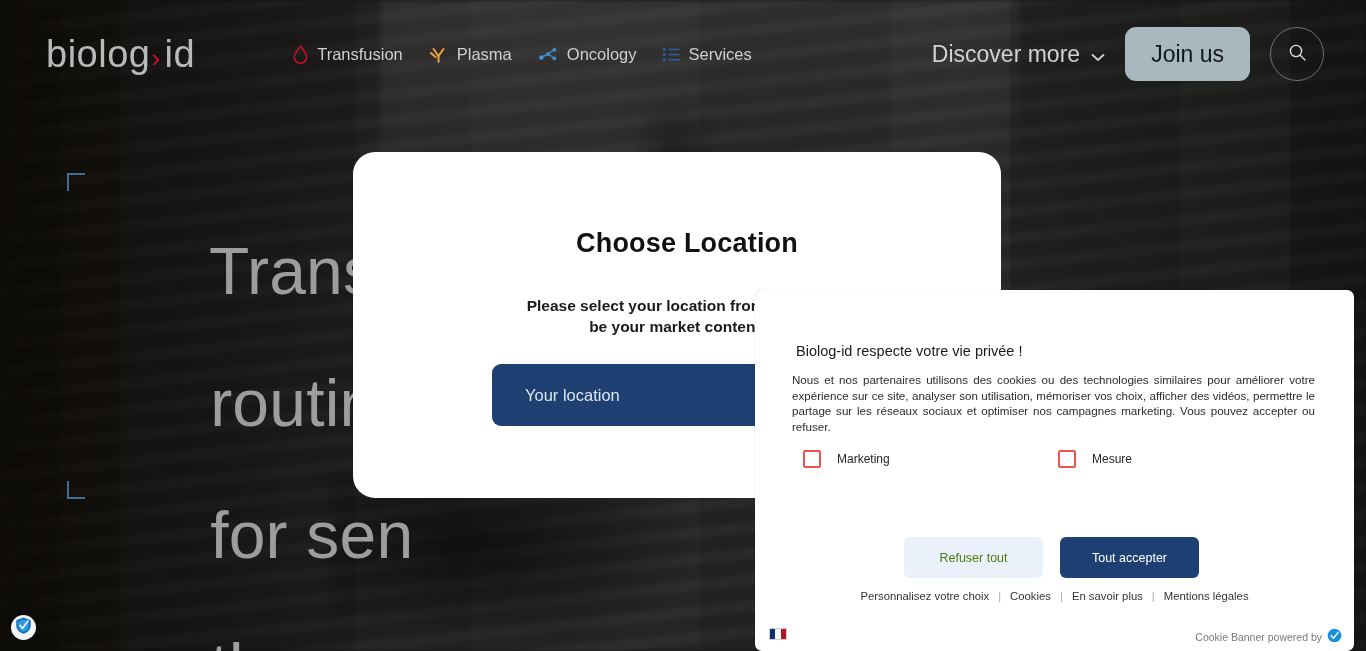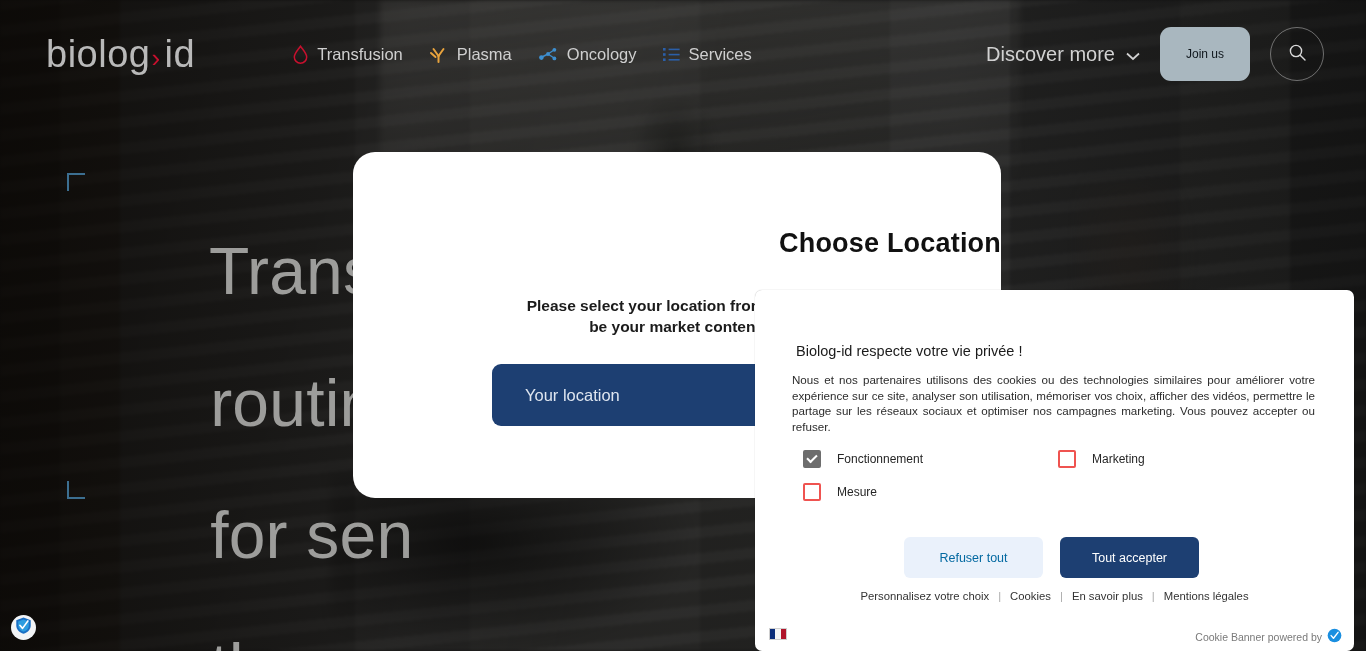--- a/index.html
+++ b/index.html
@@ -126,31 +126,31 @@
     display: flex;
     align-items: center;
     gap: 20px;
     padding-right: 42px;
   }
   #discover-more {
     display: flex;
     align-items: center;
     gap: 11px;
     color: #d2d2d2;
-    font-size: 20px;
+    font-size: 23px;
     cursor: pointer;
   }
   #join-us {
     background: #a9b7bf;
     color: #10171d;
     border: none;
     border-radius: 11px;
     padding: 0 26px;
     height: 54px;
-    font-size: 12px;
+    font-size: 23px;
     font-family: inherit;
     cursor: pointer;
   }
   #search-button {
     width: 54px; height: 54px;
     border-radius: 50%;
     border: 1px solid rgba(215,215,215,0.45);
     background: transparent;
     display: flex; align-items: center; justify-content: center;
     cursor: pointer;
@@ -201,21 +201,21 @@
   #location-modal {
     position: absolute;
     left: 353px; top: 152px;
     width: 648px; height: 346px;
     background: #ffffff;
     border-radius: 22px;
     z-index: 30;
     overflow: hidden;
   }
   #modal-title {
-    text-align: right;
+    text-align: center;
     margin-top: 76px;
     font-size: 27px;
     font-weight: 700;
     color: #111111;
     letter-spacing: 0.2px;
     padding-left: 20px;
   }
   #modal-subtitle {
     margin: 36px auto 0;
     width: 320px;
@@ -306,21 +306,21 @@
 
   #cookie-actions {
     position: absolute;
     left: 149px; top: 247px;
     display: flex;
     gap: 17px;
   }
   #refuse-all-button {
     width: 139px; height: 41px;
     background: #eaf1fb;
-    color: #0369a1;
+    color: #4d7c0f;
     border: none;
     border-radius: 6px;
     font-family: inherit;
     font-size: 12.5px;
     cursor: pointer;
   }
   #accept-all-button {
     width: 139px; height: 41px;
     background: #1d3f72;
     color: #ffffff;
@@ -503,24 +503,20 @@
     <button id="location-select">Your location</button>
   </div>
 
   <div id="cookie-banner">
 
     <div id="cookie-title">Biolog-id respecte votre vie privée !</div>
     <div id="cookie-body">Nous et nos partenaires utilisons des cookies ou des technologies similaires pour améliorer votre expérience sur ce site, analyser son utilisation, mémoriser vos choix, afficher des vidéos, permettre le partage sur les réseaux sociaux et optimiser nos campagnes marketing. Vous pouvez accepter ou refuser.</div>
 
     <div id="cookie-options">
 
-      <div class="cookie-option">
-        <span class="cbox checked"></span>
-        <span class="cookie-option-label">Fonctionnement</span>
-      </div>
 
       <div class="cookie-option">
         <span class="cbox"></span>
         <span class="cookie-option-label">Marketing</span>
       </div>
 
       <div class="cookie-option">
         <span class="cbox"></span>
         <span class="cookie-option-label">Mesure</span>
       </div>

